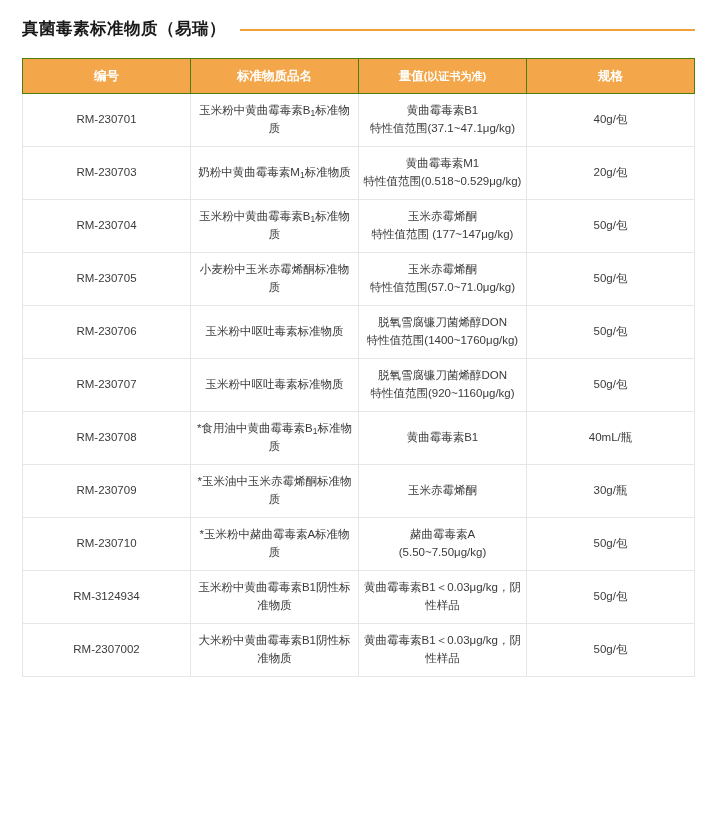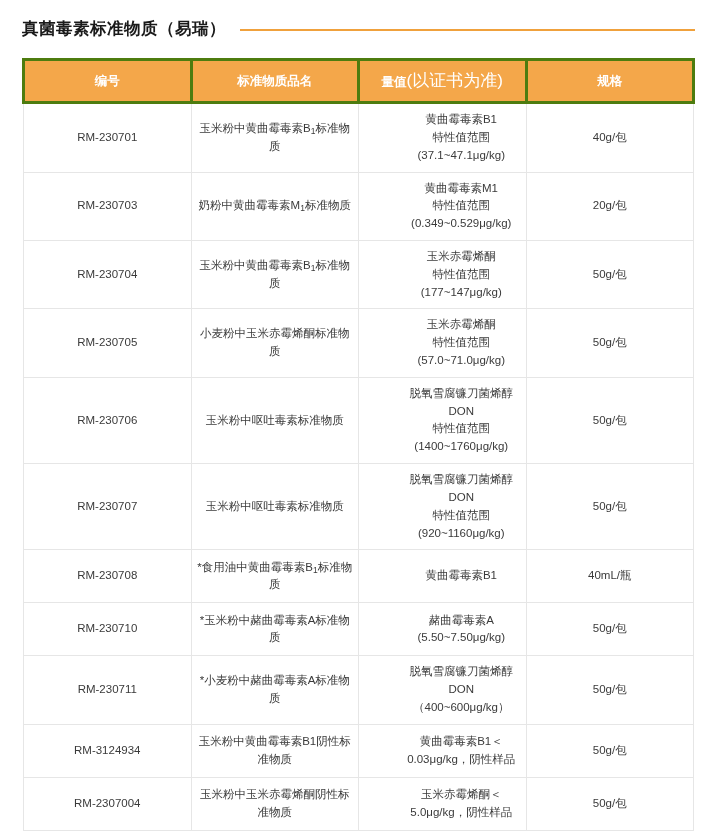--- a/index.html
+++ b/index.html
@@ -52,44 +52,43 @@
     table-layout: fixed;
     border: 1px solid #e2e2e2;
   }
   table.spec th {
     background: #f4a74a;
     color: #ffffff;
     font-size: 12.5px;
     font-weight: bold;
     text-align: center;
     padding: 9px 20px;
-    border: 3px solid #4d7c0f;
+    border: 1px solid #4d7c0f;
     line-height: 1.3;
   }
   table.spec th .small {
-    font-size: 17px;
-    font-weight: normal;
+    font-size: 11px;
+    font-weight: bold;
   }
   table.spec td {
     border: 1px solid #e6e6e6;
     text-align: center;
     font-size: 11.5px;
     color: #3a3a3a;
     padding: 7px 4px;
     line-height: 1.55;
     vertical-align: middle;
     height: 38px;
   }
   td.col-code { width: 88px; font-size: 11.5px; color: #3a3a3a; }
   td.col-name { width: 232px; }
   td.col-value { width: 248px; }
   td.col-spec { width: 80px; }
   .line2 {
     display: block;
-    margin-left: 38px;
   }
   sub {
     font-size: 8.5px;
     vertical-align: baseline;
     position: relative;
     bottom: -2px;
   }
 </style>
 </head>
 <body>
@@ -119,21 +118,21 @@
               <span class="line2">黄曲霉毒素B1</span>
               <span class="line2">特性值范围(37.1~47.1μg/kg)</span>
             </td>
             <td class="col-spec">40g/包</td>
           </tr>
           <tr>
             <td class="col-code">RM-230703</td>
             <td class="col-name"><span>奶粉中黄曲霉毒素M</span><sub>1</sub><span>标准物质</span></td>
             <td class="col-value">
               <span class="line2">黄曲霉毒素M1</span>
-              <span class="line2">特性值范围(0.349~0.529μg/kg)</span>
+              <span class="line2">特性值范围(0.518~0.529μg/kg)</span>
             </td>
             <td class="col-spec">20g/包</td>
           </tr>
           <tr>
             <td class="col-code">RM-230704</td>
             <td class="col-name"><span>玉米粉中黄曲霉毒素B</span><sub>1</sub><span>标准物质</span></td>
             <td class="col-value">
               <span class="line2">玉米赤霉烯酮</span>
               <span class="line2">特性值范围 (177~147μg/kg)</span>
             </td>
@@ -168,50 +167,49 @@
           </tr>
           <tr>
             <td class="col-code">RM-230708</td>
             <td class="col-name"><span>*食用油中黄曲霉毒素B</span><sub>1</sub><span>标准物质</span></td>
             <td class="col-value">
               <span class="line2">黄曲霉毒素B1</span>
             </td>
             <td class="col-spec">40mL/瓶</td>
           </tr>
           <tr>
+            <td class="col-code">RM-230709</td>
+            <td class="col-name"><span>*玉米油中玉米赤霉烯酮标准物质</span></td>
+            <td class="col-value">
+              <span class="line2">玉米赤霉烯酮</span>
+            </td>
+            <td class="col-spec">30g/瓶</td>
+          </tr>
+          <tr>
             <td class="col-code">RM-230710</td>
             <td class="col-name"><span>*玉米粉中赭曲霉毒素A标准物质</span></td>
             <td class="col-value">
               <span class="line2">赭曲霉毒素A</span>
               <span class="line2">(5.50~7.50μg/kg)</span>
             </td>
             <td class="col-spec">50g/包</td>
           </tr>
           <tr>
-            <td class="col-code">RM-230711</td>
-            <td class="col-name"><span>*小麦粉中赭曲霉毒素A标准物质</span></td>
-            <td class="col-value">
-              <span class="line2">脱氧雪腐镰刀菌烯醇DON</span>
-              <span class="line2">（400~600μg/kg）</span>
-            </td>
-            <td class="col-spec">50g/包</td>
-          </tr>
-          <tr>
             <td class="col-code">RM-3124934</td>
             <td class="col-name"><span>玉米粉中黄曲霉毒素B1阴性标准物质</span></td>
             <td class="col-value">
               <span class="line2">黄曲霉毒素B1＜0.03μg/kg，阴性样品</span>
             </td>
             <td class="col-spec">50g/包</td>
           </tr>
           <tr>
-            <td class="col-code">RM-2307004</td>
-            <td class="col-name"><span>玉米粉中玉米赤霉烯酮阴性标准物质</span></td>
-            <td class="col-value">
-              <span class="line2">玉米赤霉烯酮＜5.0μg/kg，阴性样品</span>
+            <td class="col-code">RM-2307002</td>
+            <td class="col-name"><span>大米粉中黄曲霉毒素B1阴性标准物质</span></td>
+            <td class="col-value">
+              <span class="line2">黄曲霉毒素B1＜0.03μg/kg，阴性样品</span>
             </td>
             <td class="col-spec">50g/包</td>
           </tr>
         </tbody>
     </table>
   </div>
 
 </div>
 
 </body></html>

